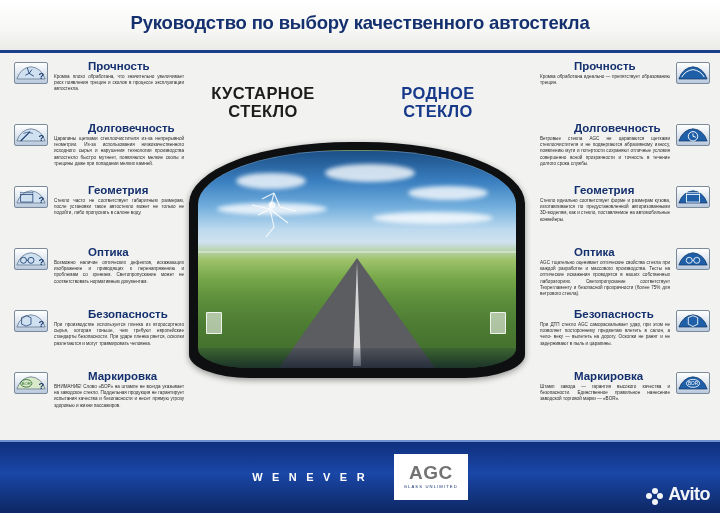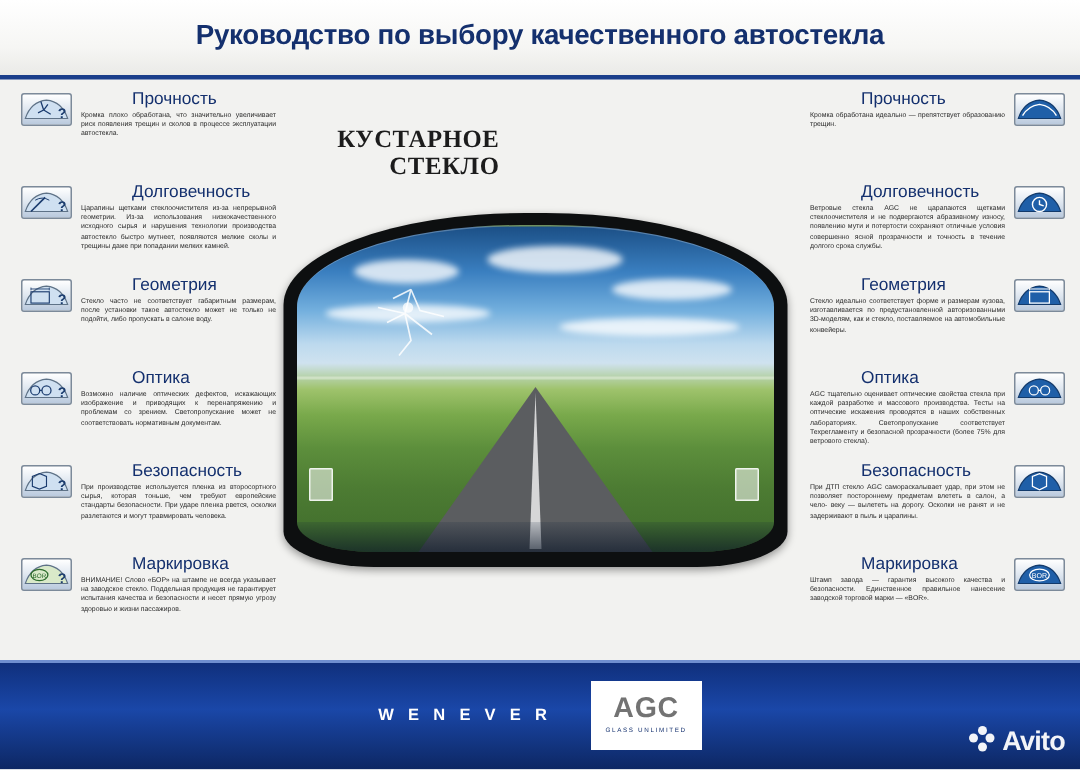--- a/index.html
+++ b/index.html
@@ -73,21 +73,21 @@
     border-radius: 2px;
     background: linear-gradient(to bottom, #ffffff 0%, #dfe7f0 50%, #b9c9dd 100%);
     box-sizing: border-box;
     overflow: hidden;
   }
   .col-left .block-icon { left: 0; }
   .col-right .block-icon { right: 0; }
 
   .block-title {
     font-size: 11.5px;
-    font-weight: normal;
+    font-weight: bold;
     color: #14306e;
     line-height: 12px;
     padding-left: 34px;
   }
   .block-text {
     font-size: 4.6px;
     line-height: 6.2px;
     color: #2a2a2a;
     text-align: justify;
     margin-top: 2px;
@@ -110,23 +110,22 @@
     left: 183px;
     top: 58px;
     width: 348px;
     height: 348px;
   }
   .center-label {
     position: absolute;
     font-size: 16.5px;
     font-weight: bold;
     line-height: 18px;
-    text-align: right;
+    text-align: center;
     letter-spacing: 0.4px;
-    font-family: Liberation Serif, serif;
   }
   .label-left {
     left: 10px;
     top: 26px;
     width: 140px;
     color: #1c1c1c;
   }
   .label-right {
     left: 185px;
     top: 26px;
@@ -268,21 +267,21 @@
     color: #14306e;
     margin-top: 3px;
   }
 
   
   .watermark {
     position: absolute;
     right: 10px;
     bottom: 8px;
     display: flex;
-    align-items: flex-start;
+    align-items: flex-end;
     gap: 5px;
     opacity: .95;
   }
   .wm-dots {
     position: relative;
     width: 17px; height: 17px;
   }
   .wm-dots i {
     position: absolute;
     width: 6px; height: 6px;
@@ -455,20 +454,21 @@
           <text x="17" y="13" font-size="5" text-anchor="middle" fill="#ffffff" font-family="Liberation Sans">BOR</text>
         </svg>
       </div>
       <div class="block-title">Маркировка</div>
       <div class="block-text">Штамп завода — гарантия высокого качества и безопасности. Единственное правильное нанесение заводской торговой марки — «BOR».</div>
     </div>
   </div>
 
   <div class="center">
     <div class="center-label label-left">КУСТАРНОЕ СТЕКЛО</div>
+    <div class="center-label label-right">РОДНОЕ СТЕКЛО</div>
 
     <div class="glass-wrap">
       <div class="glass-frame"></div>
       <div class="glass-inner">
         <div class="cloud" style="left:12%;top:10%;width:70px;height:16px;"></div>
         <div class="cloud" style="left:40%;top:6%;width:90px;height:18px;"></div>
         <div class="cloud" style="left:66%;top:16%;width:80px;height:14px;"></div>
         <div class="cloud" style="left:6%;top:24%;width:110px;height:12px;"></div>
         <div class="cloud" style="left:55%;top:28%;width:120px;height:12px;"></div>
         <div class="horizon"></div>

